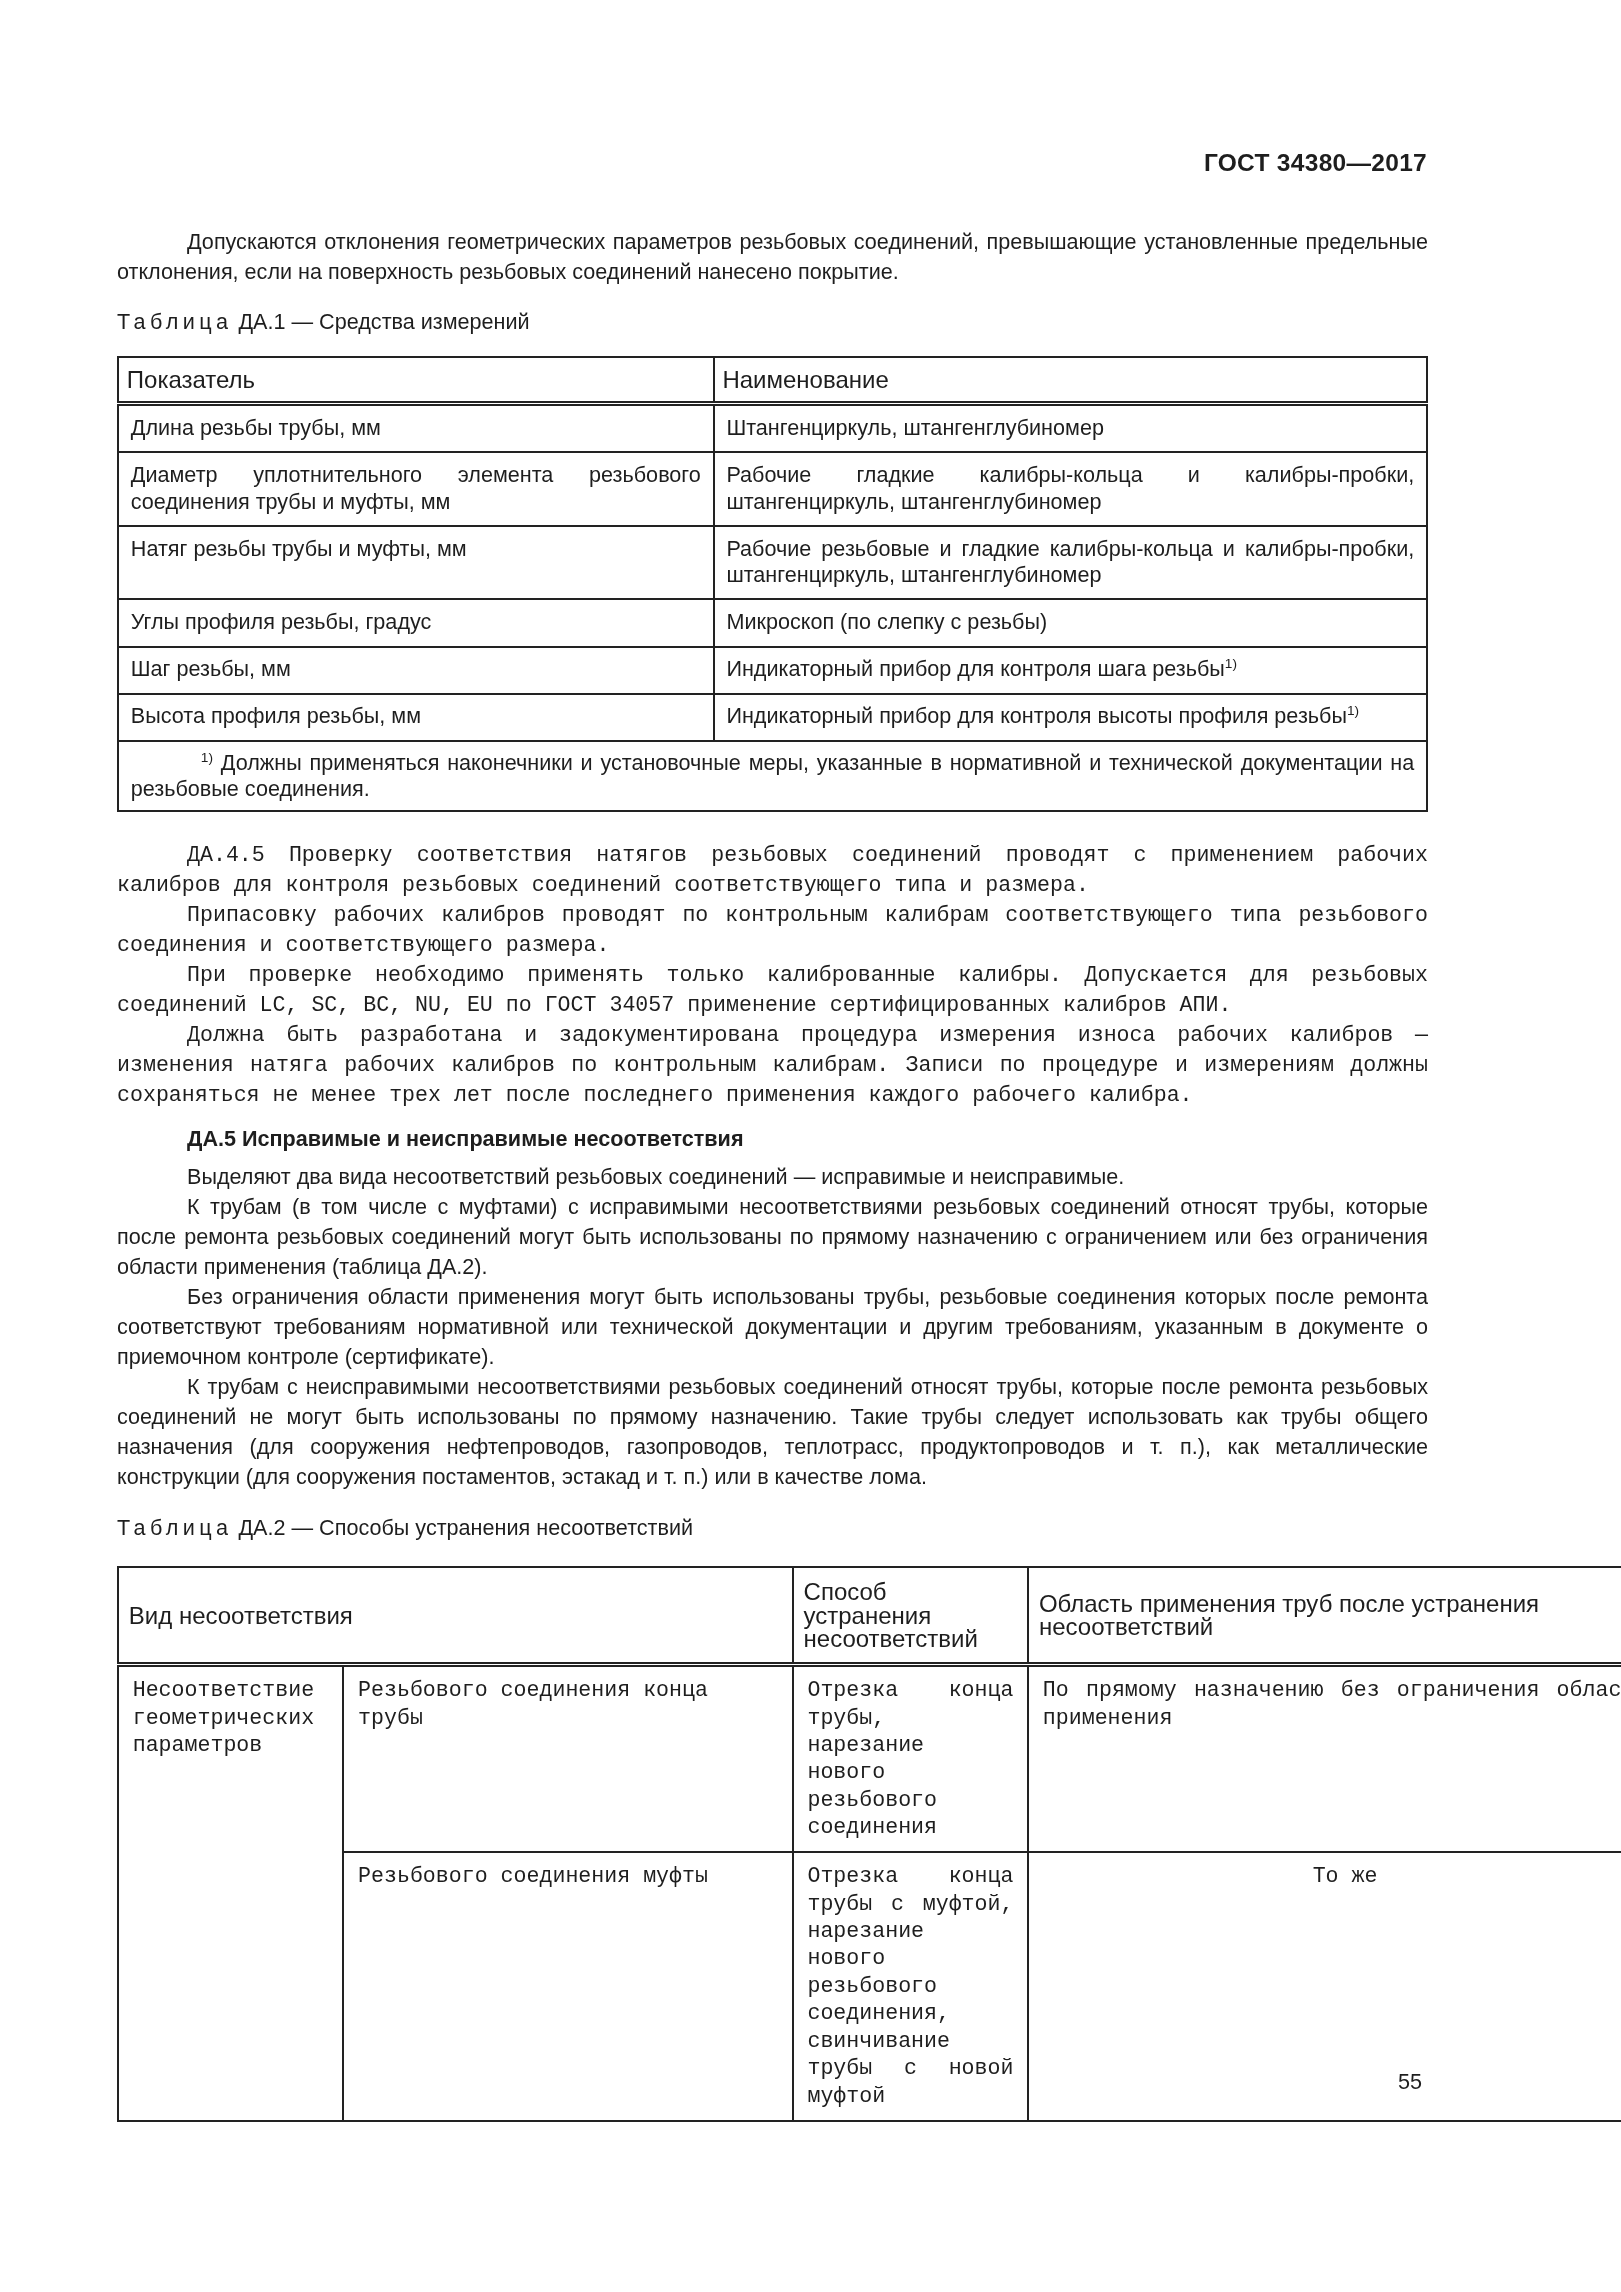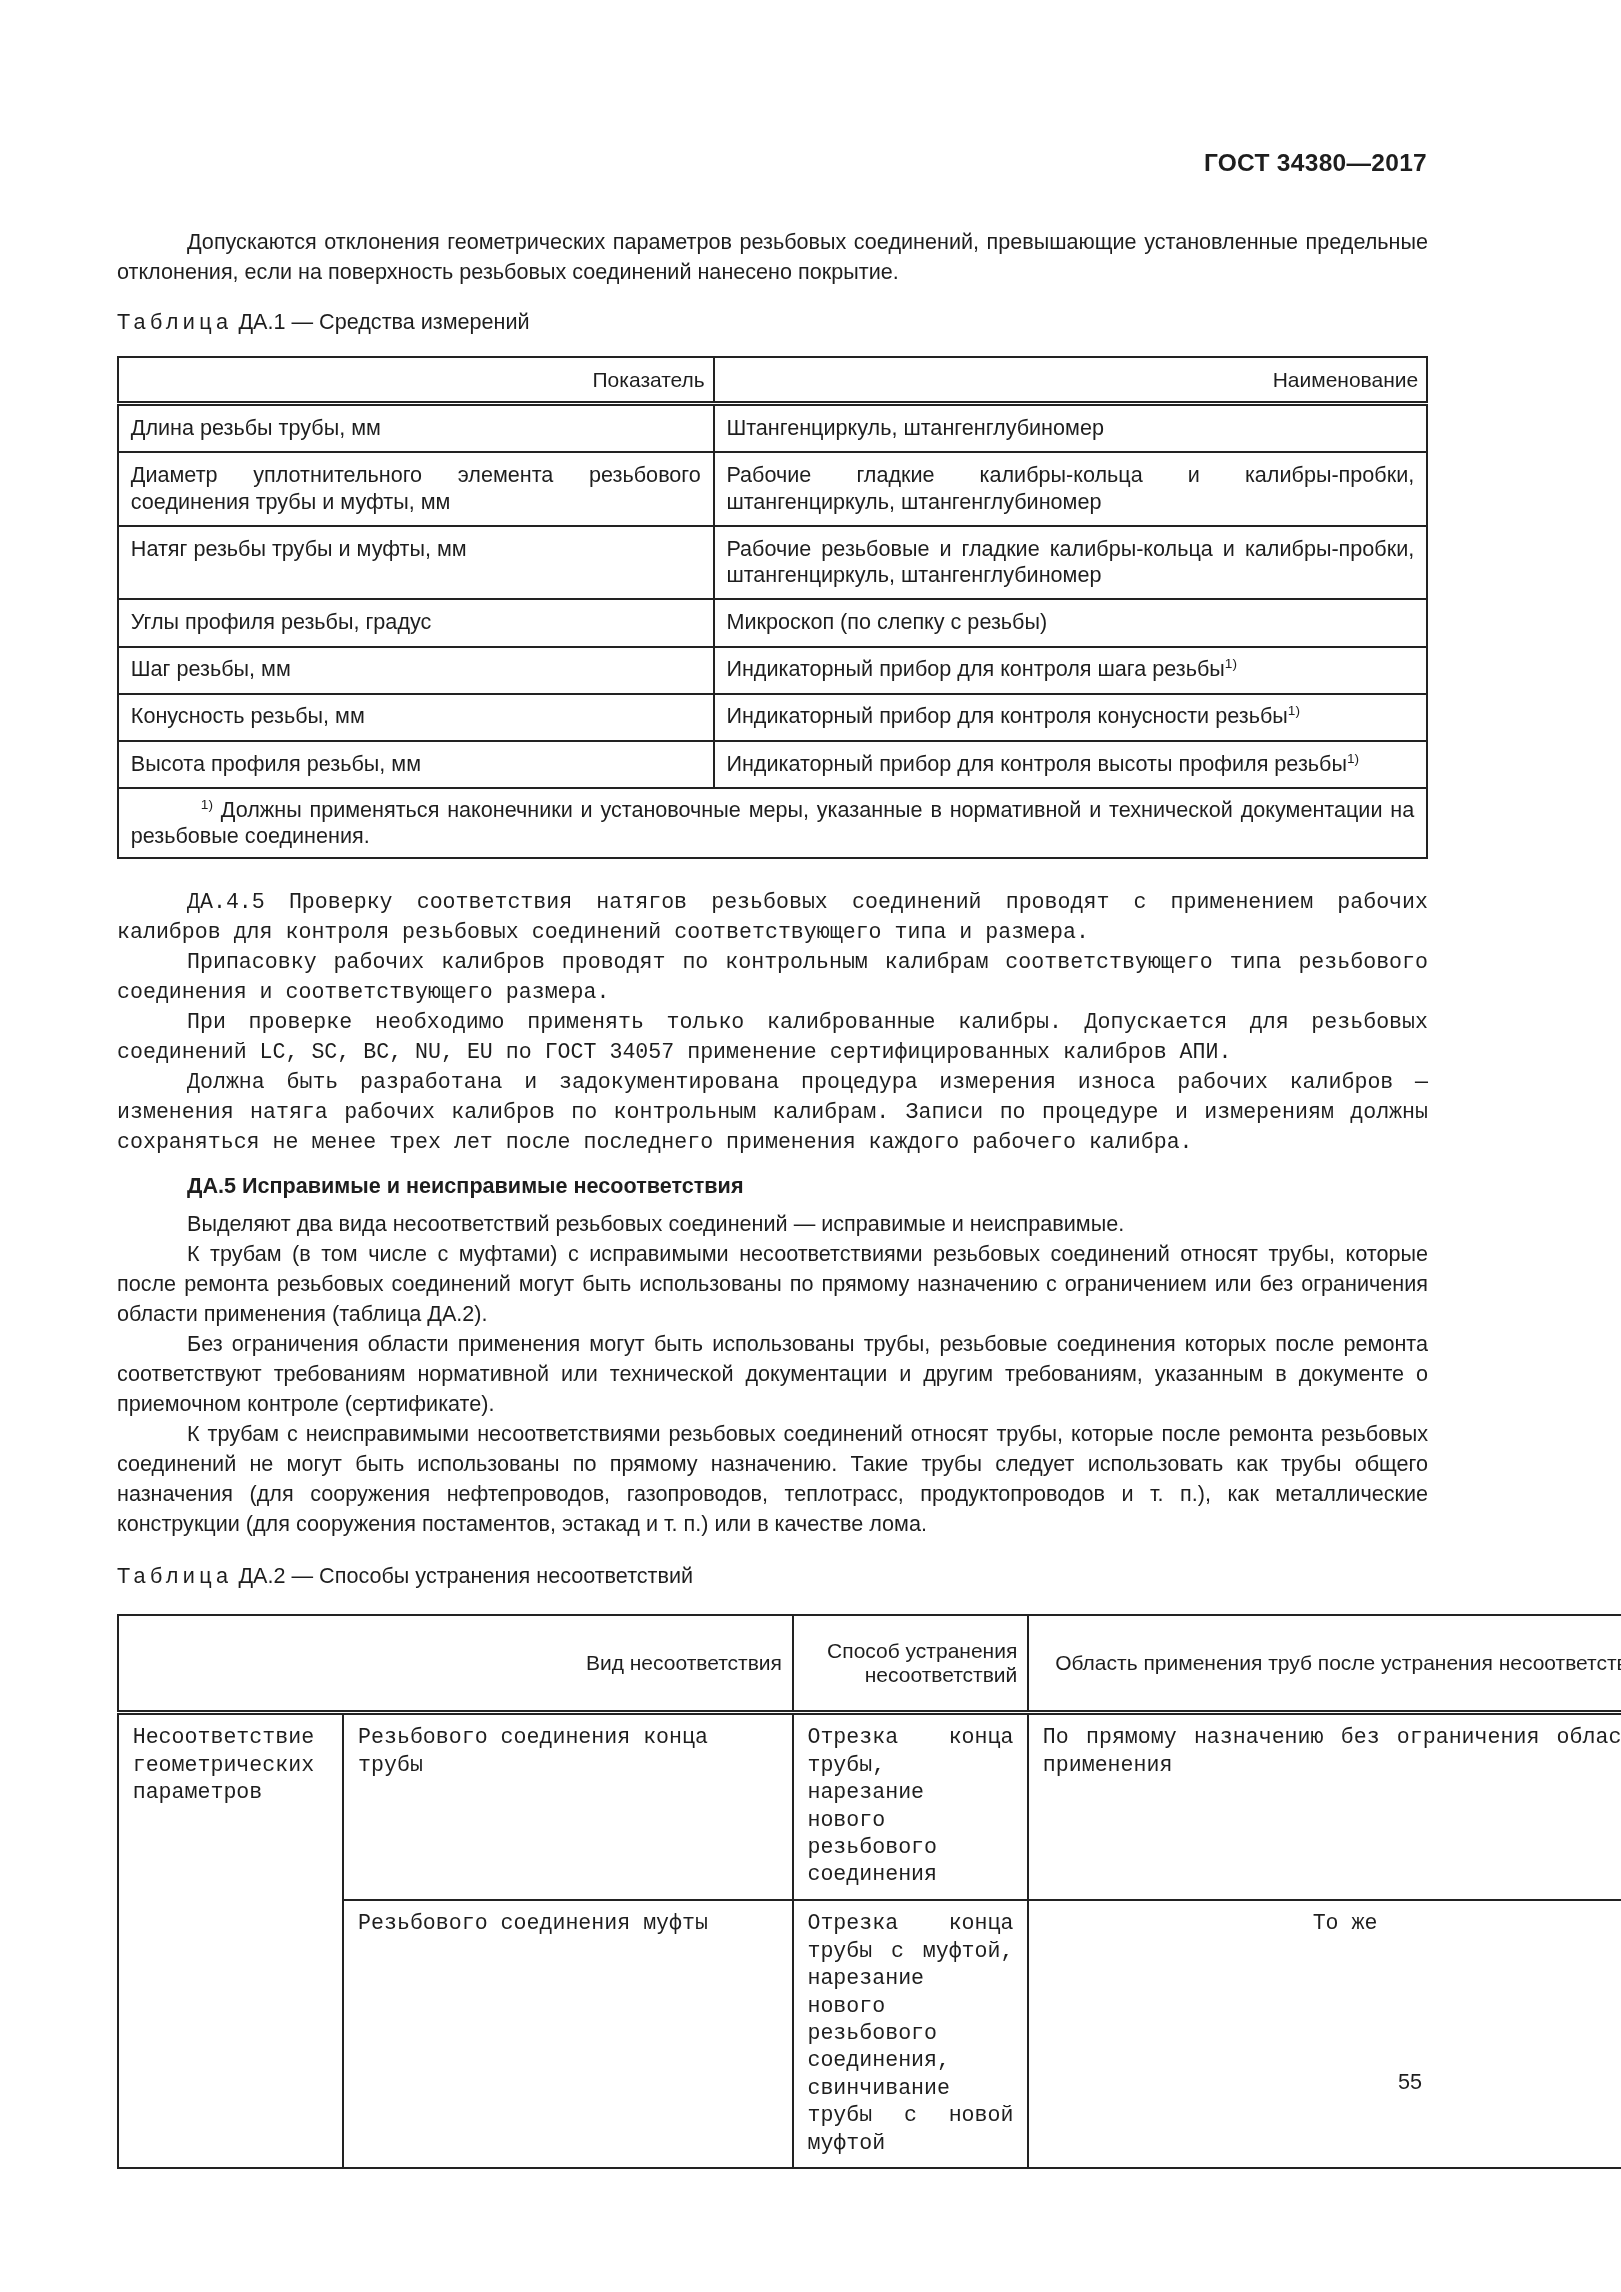--- a/index.html
+++ b/index.html
@@ -15,21 +15,21 @@
     position: absolute; left: 117px; width: 1311px; top: 227px;
     font-size: 21.6px; line-height: 30px;
   }
   p { margin: 0; text-align: justify; text-indent: 70px; }
   .caption { margin: 0; text-indent: 0; }
   .caption .spaced { letter-spacing: 4.4px; }
   .section-title { font-weight: bold; text-indent: 70px; margin: 13.7px 0 7.8px 0; }
 
   table { border-collapse: collapse; width: 100%; font-size: 21.6px; }
   td, th { border: 2.5px solid #222; vertical-align: top; font-weight: normal; }
-  th { font-size: 21px; line-height: 23.5px; text-align: right; vertical-align: middle; }
+  th { font-size: 24px; line-height: 23.5px; text-align: left; vertical-align: middle; }
   thead tr th { border-bottom: 5.9px double #222; }
 
   #t1 { margin-top: 19.6px; width: 1311px; }
   #t1 th { height: 43px; padding: 0 7.8px; }
   #t1 td { padding: 8.8px 11.8px 9.8px 11.8px; line-height: 26.5px; }
   #t1 td.c1 { width: 570px; text-align: justify; margin-left: 24px; }
   #t1 td.fn { padding: 7.8px 11.8px 7.8px 11.8px; text-align: justify; text-indent: 70px; }
   sup { font-size: 13.7px; vertical-align: 7.8px; line-height: 0; }
 
   .after-t1 { margin-top: 28px; font-family: Liberation Mono, monospace; }
@@ -86,24 +86,20 @@
       </tr>
       <tr>
         <td class="c1">Углы профиля резьбы, градус</td>
         <td><span>Микроскоп (по слепку с резьбы)</span></td>
       </tr>
       <tr>
         <td class="c1">Шаг резьбы, мм</td>
         <td><span>Индикаторный прибор для контроля шага резьбы</span><sup>1)</sup></td>
       </tr>
       <tr>
-        <td class="c1">Конусность резьбы, мм</td>
-        <td><span>Индикаторный прибор для контроля конусности резьбы</span><sup>1)</sup></td>
-      </tr>
-      <tr>
         <td class="c1">Высота профиля резьбы, мм</td>
         <td><span>Индикаторный прибор для контроля высоты профиля резьбы</span><sup>1)</sup></td>
       </tr>
       <tr>
         <td class="fn" colspan="2"><sup>1)</sup><span> Должны применяться наконечники и установочные меры, указанные в нормативной и технической документации на резьбовые соединения.</span></td>
       </tr>
     </tbody>
   </table>
 
   <div class="after-t1">

